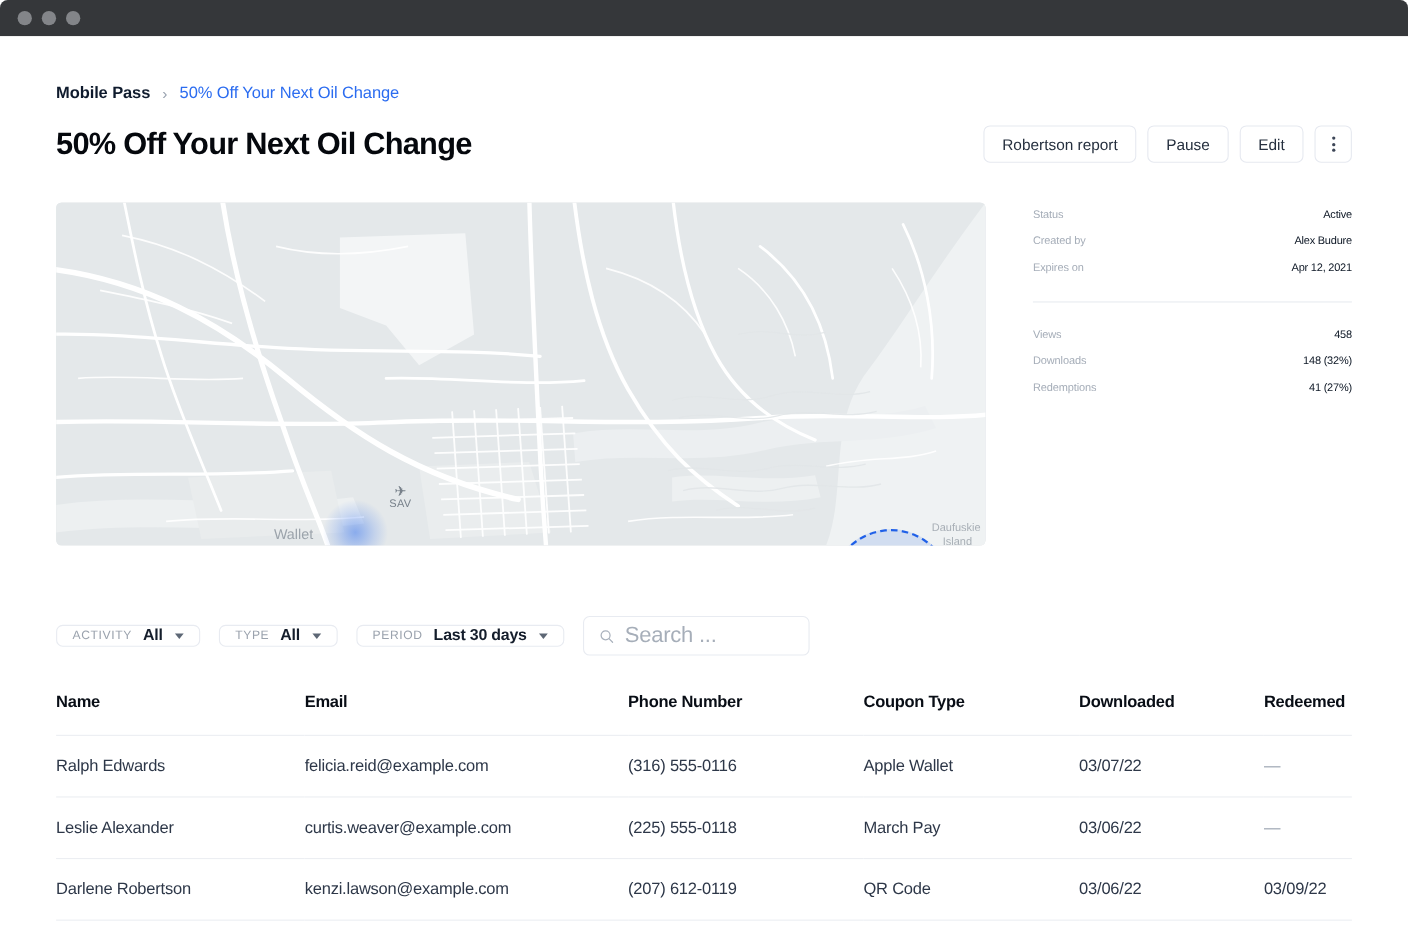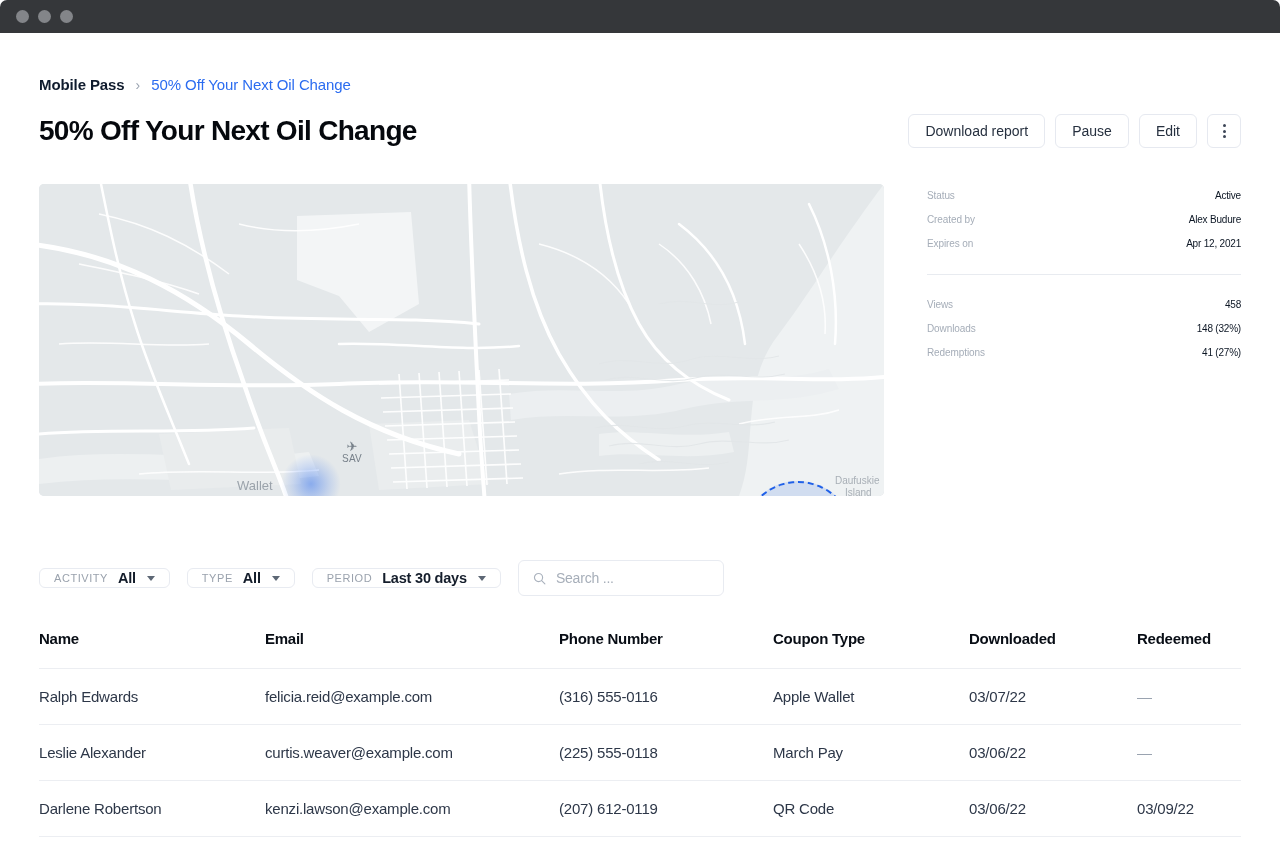--- a/index.html
+++ b/index.html
@@ -26,21 +26,21 @@
   .tb-dot {
     width: 13px; height: 13px;
     border-radius: 50%;
     background: #838589;
   }
 
   
   .page {
     height: 823px;
     background: #ffffff;
-    padding: 0 39px;
+    padding: 0 51px;
     position: relative;
   }
 
   
   .breadcrumb {
     display: flex;
     align-items: center;
     gap: 11px;
     padding-top: 43px;
     font-size: 15px;
@@ -238,21 +238,21 @@
     border-radius: 6px;
     background: #fff;
     display: flex;
     align-items: center;
     gap: 10px;
     padding: 0 14px;
   }
   .search-box input {
     border: none;
     outline: none;
-    font-size: 14px;
+    font-size: 20px;
     font-family: "Liberation Sans", sans-serif;
     color: #2b3645;
     width: 100%;
     background: transparent;
     letter-spacing: -0.2px;
   }
   .search-box input::placeholder { color: #a6aeb9; }
 
   
   .tbl {
@@ -300,21 +300,21 @@
   <div class="breadcrumb">
     <span class="crumb-root">Mobile Pass</span>
     <span class="crumb-sep">›</span>
     <span class="crumb-current">50% Off Your Next Oil Change</span>
   </div>
 
   <div class="title-row">
     <h1 class="page-title">50% Off Your Next Oil Change</h1>
 
     <div class="actions">
-      <button class="btn">Download report</button>
+      <button class="btn">Robertson report</button>
       <button class="btn">Pause</button>
       <button class="btn">Edit</button>
       <button class="btn btn-icon">
         <span class="kebab-dot"></span>
         <span class="kebab-dot"></span>
         <span class="kebab-dot"></span>
       </button>
     </div>
   </div>
 

